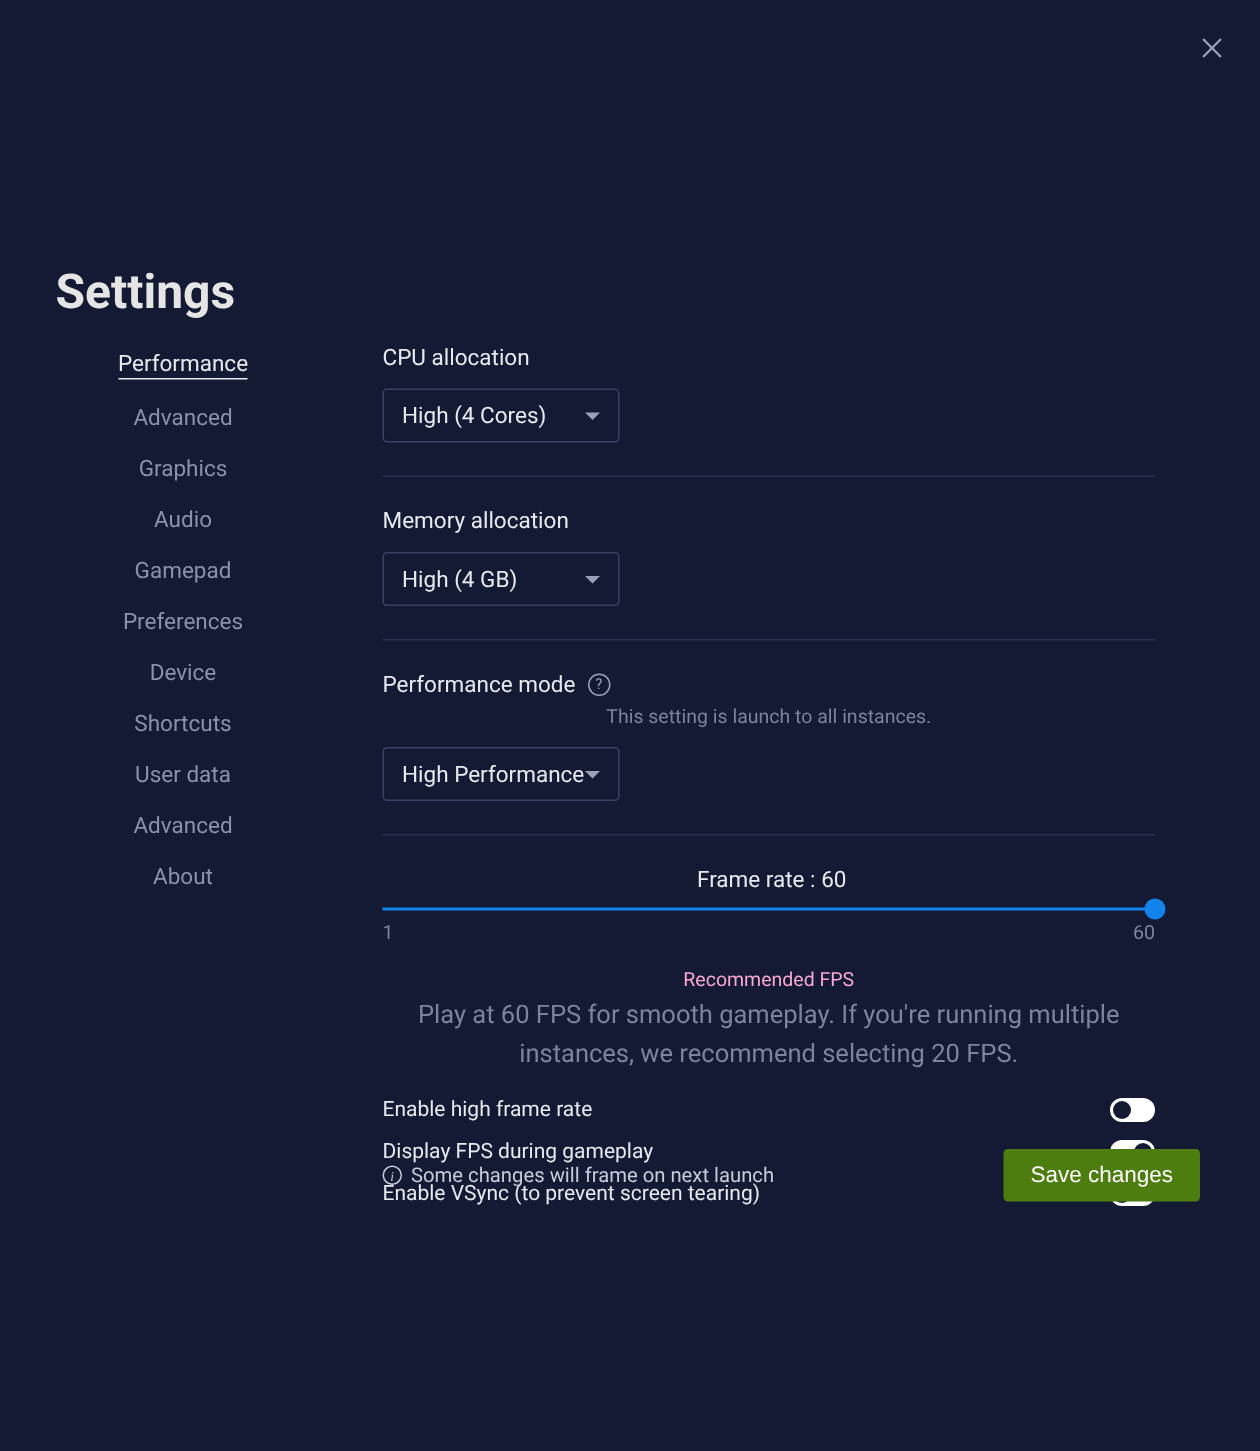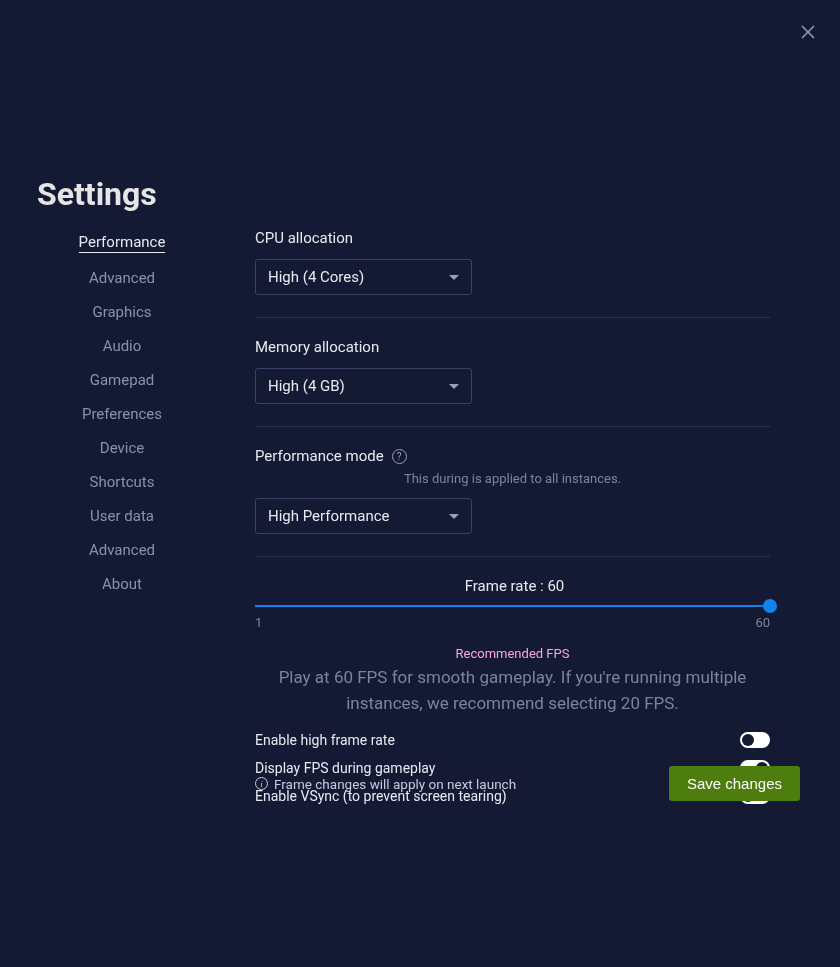--- a/index.html
+++ b/index.html
@@ -9,21 +9,21 @@
   .close-btn svg { width: 14px; height: 14px; }
   .title { position: absolute; left: 37px; top: 175px; font-size: 32px; font-weight: 700; color: #e5e5e5; }
   .sidebar { position: absolute; left: 37px; top: 232px; width: 170px; text-align: center; }
   .sidebar-item { font-size: 15px; color: #8b91ab; margin-bottom: 15px; cursor: pointer; display: inline-block; }
   .sidebar-item.active { color: #e8eaf0; border-bottom: 1px solid #e8eaf0; padding-bottom: 1px; }
   .main { position: absolute; left: 255px; top: 229px; width: 515px; }
   .section { border-bottom: 1px solid #2a3050; padding-bottom: 22px; margin-bottom: 20px; text-align: center; }
   .section.noborder { border-bottom: none; padding-bottom: 0; }
   .section-label { font-size: 15px; color: #e8eaf0; margin-bottom: 12px; display: flex; align-items: center; gap: 8px; }
   .section-sublabel { font-size: 13px; color: #7d839c; margin-top: -6px; margin-bottom: 12px; }
-  .select { width: 217px; height: 36px; border: 1px solid #3a4165; border-radius: 3px; background: transparent; display: flex; align-items: center; justify-content: space-between; padding: 0 12px; color: #e8eaf0; font-size: 15px; cursor: pointer; }
+  .select { width: 158px; height: 36px; border: 1px solid #3a4165; border-radius: 3px; background: transparent; display: flex; align-items: center; justify-content: space-between; padding: 0 12px; color: #e8eaf0; font-size: 15px; cursor: pointer; }
   .select .caret { width: 0; height: 0; border-left: 5px solid transparent; border-right: 5px solid transparent; border-top: 5px solid #9aa0b8; }
   .helpicon { width: 15px; height: 15px; border: 1.4px solid #9aa0b8; border-radius: 50%; display: inline-flex; align-items: center; justify-content: center; font-size: 10px; color: #9aa0b8; }
   .frame-label { font-size: 15px; color: #e8eaf0; margin-left: 4px; margin-bottom: 10px; }
   .slider-track { position: relative; width: 100%; height: 2px; background: #1283ea; margin-bottom: 8px; }
   .slider-thumb { position: absolute; right: -7px; top: -6px; width: 14px; height: 14px; border-radius: 50%; background: #1283ea; cursor: pointer; }
   .slider-labels { display: flex; justify-content: space-between; font-size: 13px; color: #7d839c; margin-bottom: 16px; }
   .rec-head { font-size: 13px; color: #f9a8d4; margin-bottom: 4px; }
   .rec-body { font-size: 17px; color: #7d839c; line-height: 1.5; margin-bottom: 16px; }
   .toggle-row { display: flex; align-items: center; justify-content: space-between; margin-bottom: 12px; }
   .toggle-label { font-size: 14px; color: #e8eaf0; }
@@ -80,21 +80,21 @@
         <span>High (4 GB)</span>
         <span class="caret"></span>
       </div>
     </div>
 
     <div class="section">
       <div class="section-label">
         <span>Performance mode</span>
         <span class="helpicon">?</span>
       </div>
-      <div class="section-sublabel">This during is applied to all instances.</div>
+      <div class="section-sublabel">This setting is launch to all instances.</div>
       <div class="select">
         <span>High Performance</span>
         <span class="caret"></span>
       </div>
     </div>
 
     <div class="section noborder">
       <div class="frame-label">
         <span>Frame rate : </span><span>60</span>
       </div>
@@ -126,18 +126,18 @@
             <div class="knob"></div>
           </div>
       </div>
     </div>
 
   </div>
 
   <div class="footer">
     <div class="footer-note">
       <span class="info-icon">i</span>
-      <span>Frame changes will apply on next launch</span>
+      <span>Some changes will frame on next launch</span>
     </div>
     <button class="save-btn">Save changes</button>
   </div>
 
 </div>
 
 </body></html>

